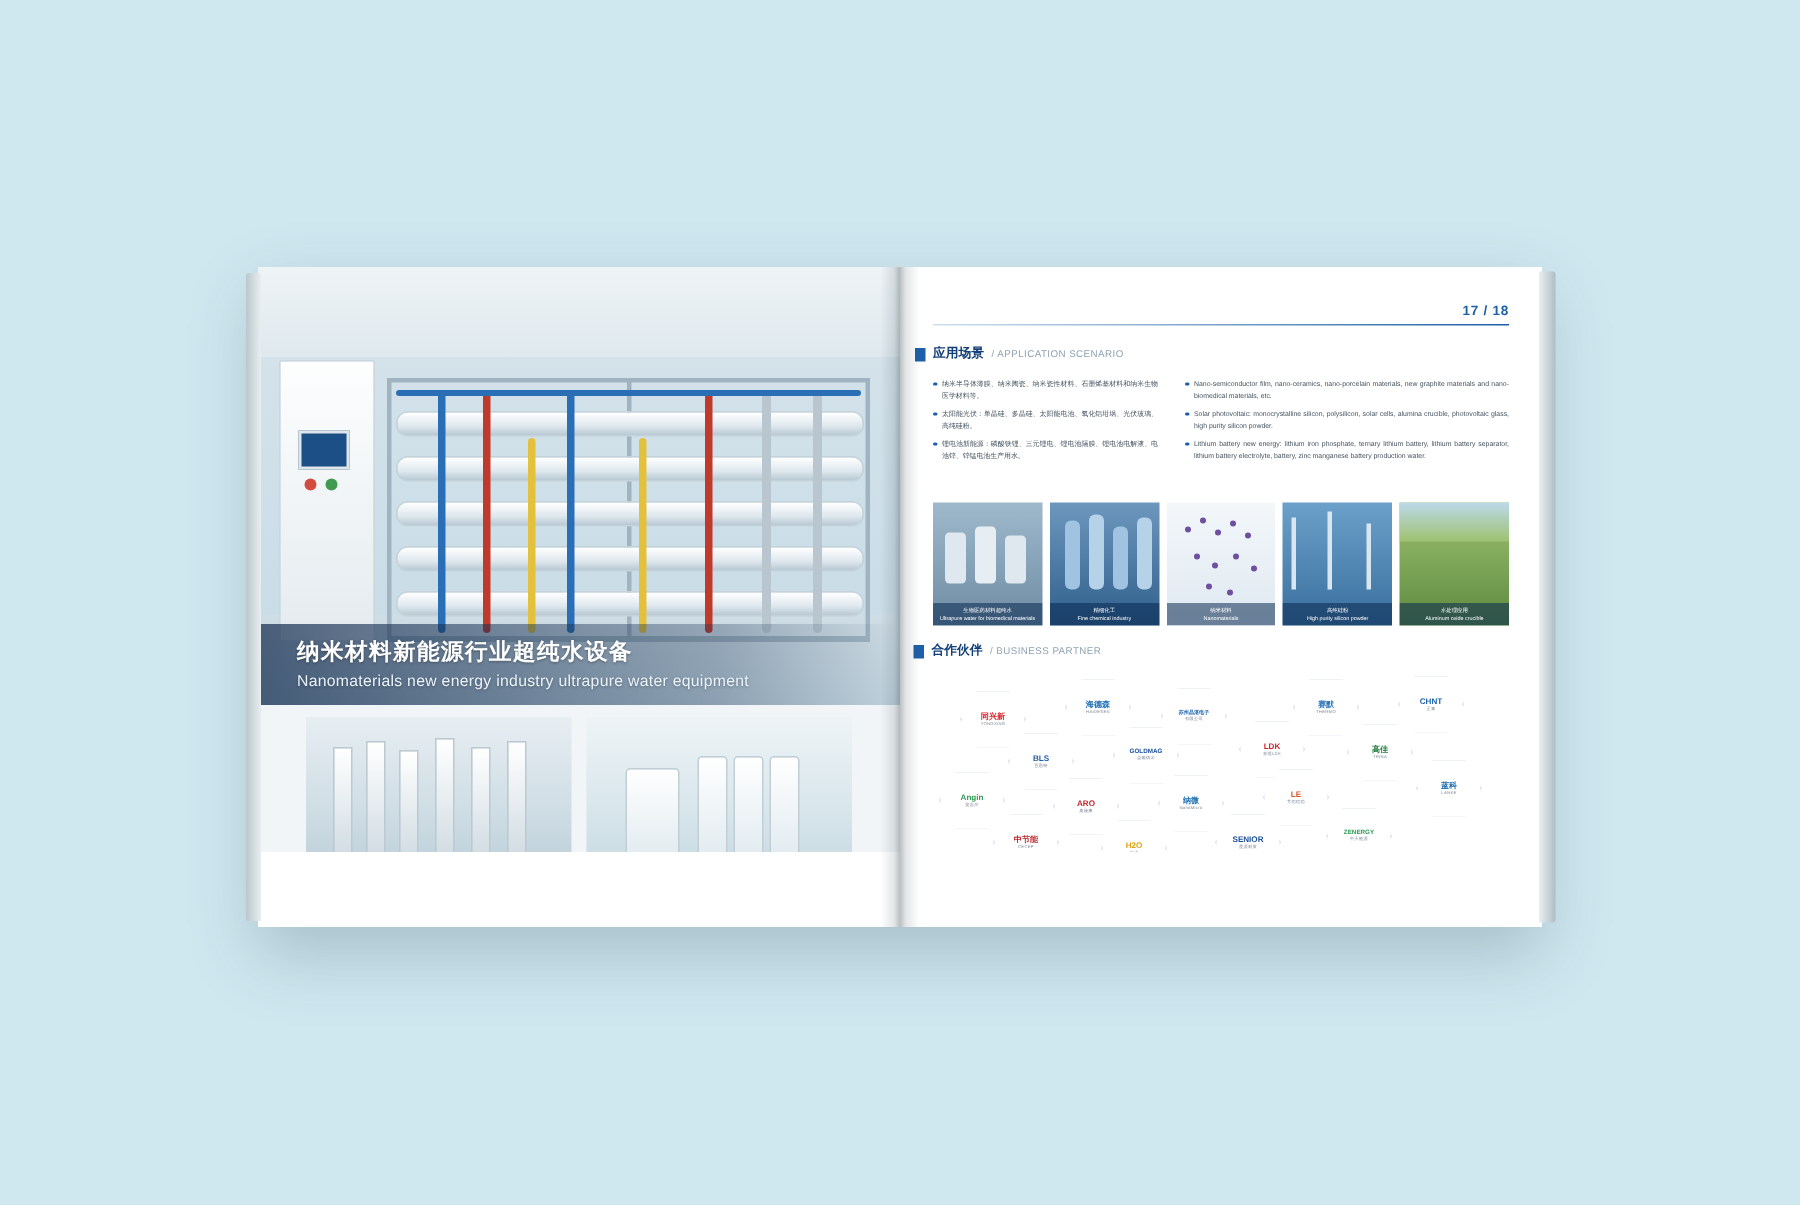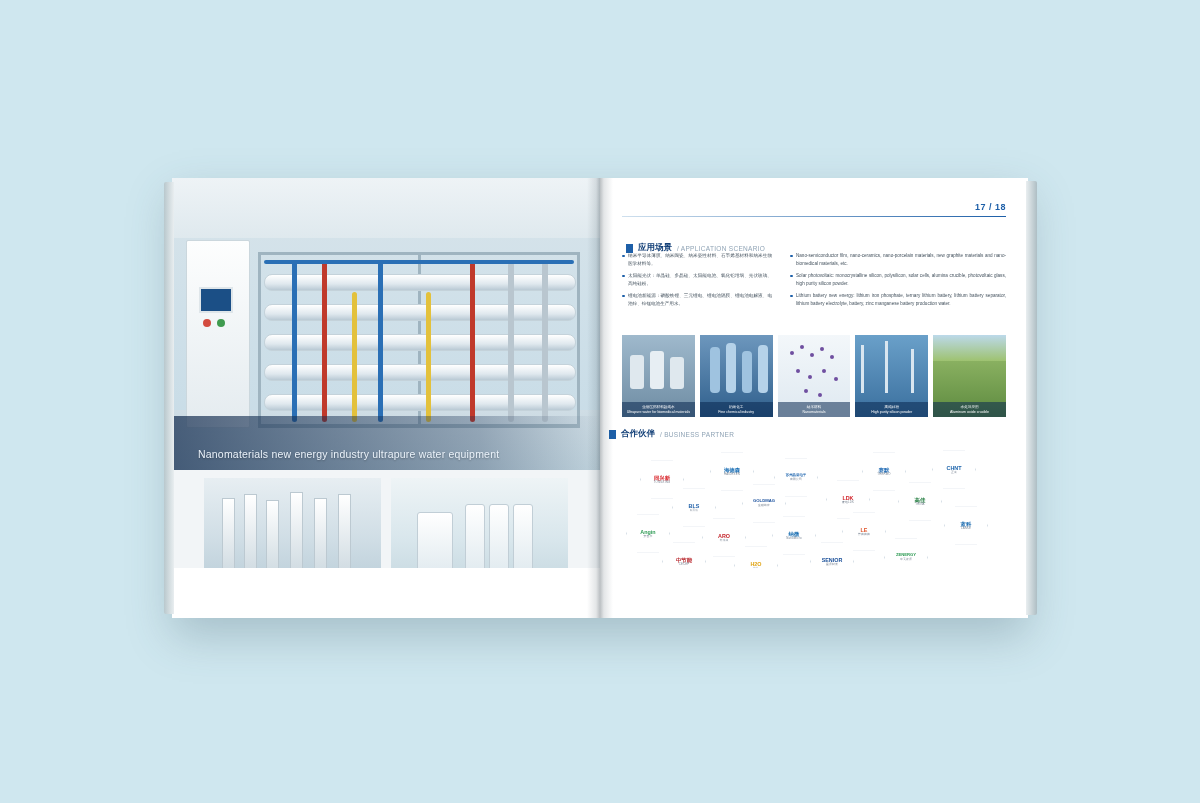--- a/index.html
+++ b/index.html
@@ -182,20 +182,21 @@
           <div class="pipe p-red" style="position:absolute;left:64px;top:10px;width:5px;height:160px;"></div>
           <div class="pipe p-red" style="position:absolute;left:212px;top:10px;width:5px;height:160px;"></div>
           <div class="pipe p-yellow" style="position:absolute;left:94px;top:40px;width:5px;height:130px;"></div>
           <div class="pipe p-yellow" style="position:absolute;left:168px;top:40px;width:5px;height:130px;"></div>
           <div class="pipe p-grey" style="position:absolute;left:250px;top:10px;width:6px;height:160px;"></div>
           <div class="pipe p-grey" style="position:absolute;left:284px;top:10px;width:6px;height:160px;"></div>
           <div class="pipe p-blue" style="position:absolute;left:6px;top:8px;width:310px;height:4px;"></div>
         </div>
 
         <div class="hero-band"></div>
+        <div class="hero-cn">纳米材料新能源行业超纯水设备</div>
         <div class="hero-en">Nanomaterials new energy industry ultrapure water equipment</div>
       </div>
 
       <div class="thumbs">
         <div class="thumb t1">
           <div class="t-floor"></div>
           <div class="t-col" style="left:18px;height:78px;"></div>
           <div class="t-col" style="left:40px;height:82px;"></div>
           <div class="t-col" style="left:62px;height:76px;"></div>
           <div class="t-col" style="left:86px;height:84px;"></div>
@@ -209,21 +210,21 @@
           <div class="t-tank" style="left:98px;bottom:16px;width:18px;height:70px;"></div>
           <div class="t-tank" style="left:122px;bottom:16px;width:18px;height:70px;"></div>
         </div>
       </div>
     </div>
 
     <div class="page rp">
       <div class="pagenum">17 / 18</div>
       <div class="rule"></div>
 
-      <div class="sec-title" style="left:26px;top:52px;margin-top:12px;">
+      <div class="sec-title" style="left:10px;top:52px;">
         <span class="sec-mark"></span>
         <span class="sec-cn">应用场景</span>
         <span class="sec-en">/ APPLICATION SCENARIO</span>
       </div>
 
       <div class="col cn" style="left:22px;top:74px;width:150px;">
         <div class="bullet">纳米半导体薄膜、纳米陶瓷、纳米瓷性材料、石墨烯基材料和纳米生物医学材料等。</div>
         <div class="bullet">太阳能光伏：单晶硅、多晶硅、太阳能电池、氧化铝坩埚、光伏玻璃、高纯硅粉。</div>
         <div class="bullet">锂电池新能源：磷酸铁锂、三元锂电、锂电池隔膜、锂电池电解液、电池锌、锌锰电池生产用水。</div>
       </div>

